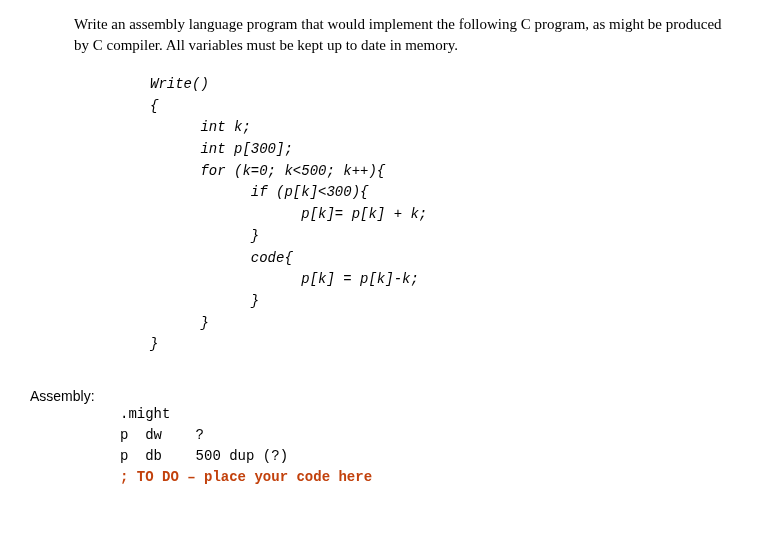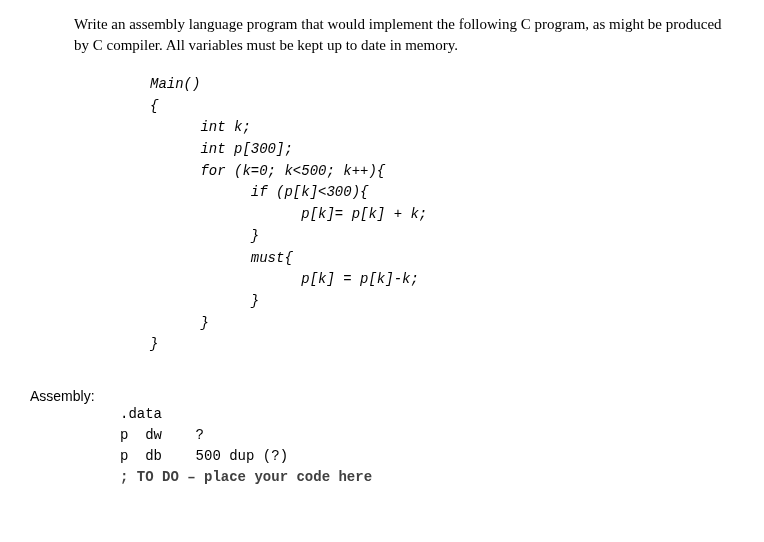--- a/index.html
+++ b/index.html
@@ -41,48 +41,48 @@
       font-family: 'Courier New', Courier, monospace;
       font-size: 14px;
       margin-left: 90px;
       line-height: 1.5;
       font-style: normal;
     }
     .assembly-code .code-line {
       white-space: pre;
     }
     .todo-line {
-      color: #404040;
+      color: #c2410c;
       font-weight: bold;
     }
   </style>
 </head>
 <body>
 
 <div class="container">
   <div class="problem-text">Write an assembly language program that would implement the following C program, as might be produced by C compiler. All variables must be kept up to date in memory.</div>
 
   <div class="code-block">
-    <div class="code-line">Main()</div>
+    <div class="code-line">Write()</div>
     <div class="code-line">{</div>
     <div class="code-line">      int k;</div>
     <div class="code-line">      int p[300];</div>
     <div class="code-line">      for (k=0; k&lt;500; k++){</div>
     <div class="code-line">            if (p[k]&lt;300){</div>
     <div class="code-line">                  p[k]= p[k] + k;</div>
     <div class="code-line">            }</div>
-    <div class="code-line">            must{</div>
+    <div class="code-line">            code{</div>
     <div class="code-line">                  p[k] = p[k]-k;</div>
     <div class="code-line">            }</div>
     <div class="code-line">      }</div>
     <div class="code-line">}</div>
   </div>
 
   <div class="assembly-label">Assembly:</div>
 
   <div class="assembly-code">
-    <div class="code-line">.data</div>
+    <div class="code-line">.might</div>
     <div class="code-line">p  dw    ?</div>
     <div class="code-line">p  db    500 dup (?)</div>
     <div class="code-line"></div>
     <div class="code-line todo-line">; TO DO – place your code here</div>
   </div>
 </div>
 
 </body></html>

